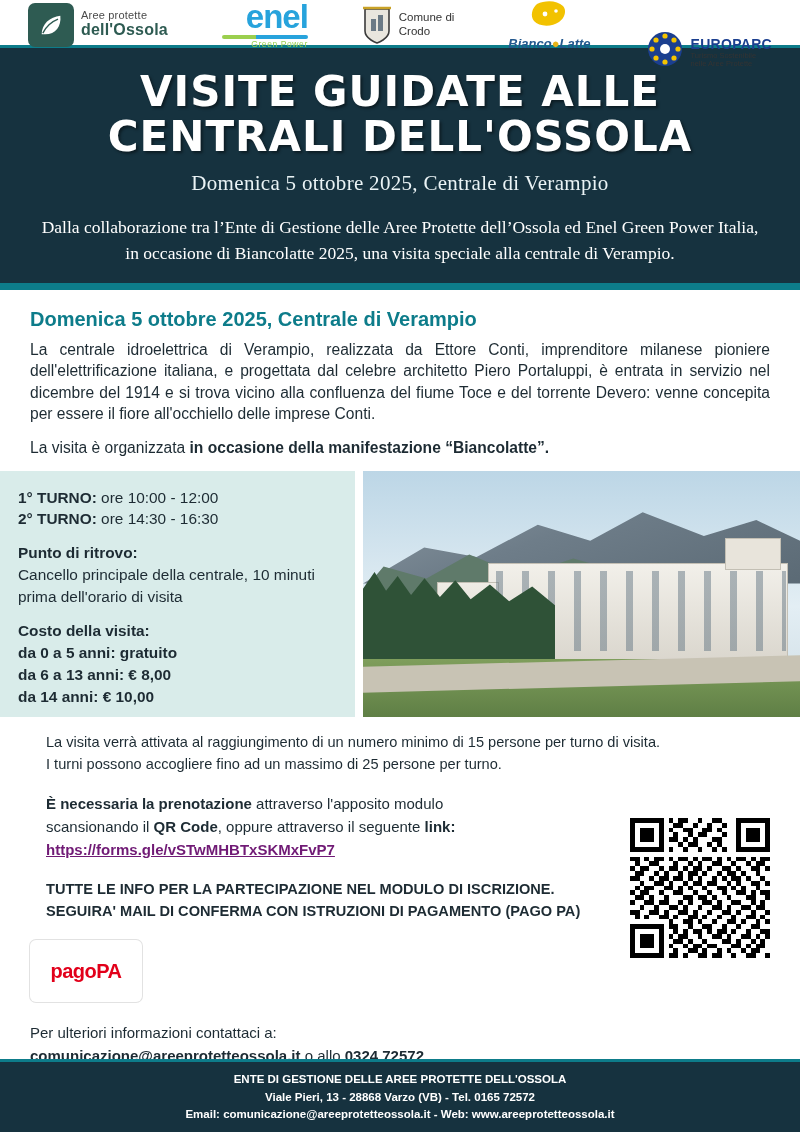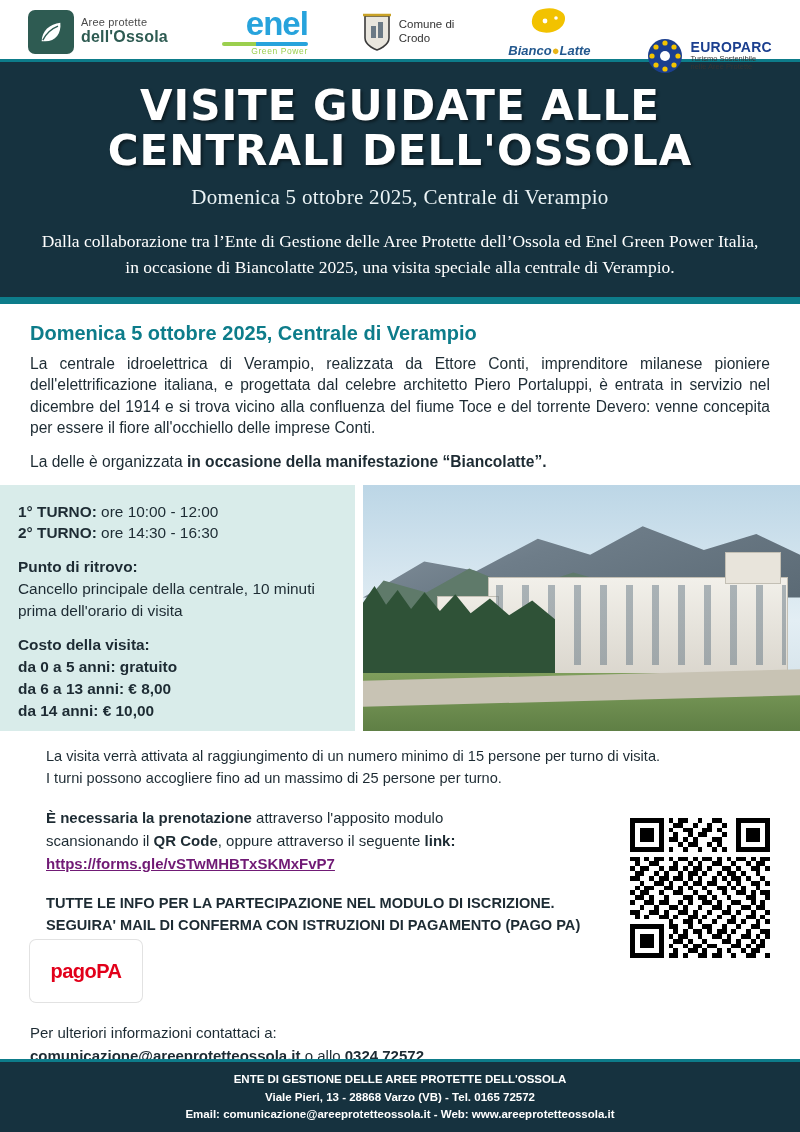--- a/index.html
+++ b/index.html
@@ -8,21 +8,21 @@
     width:800px; height:1132px;
     font-family: "Liberation Sans", sans-serif;
     background:#ffffff;
     color:#1d2b33;
     overflow:hidden;
   }
   .poster { position:relative; width:800px; height:1132px; background:#fff; }
 
   
   .logos {
-    height:59px; display:flex; align-items:center; justify-content:space-between;
+    height:45px; display:flex; align-items:center; justify-content:space-between;
     padding:4px 28px 0 28px; background:#fff;
   }
   .logo { display:flex; align-items:center; gap:6px; }
 
   .logo-ossola { gap:7px; }
   .ossola-mark {
     width:46px; height:44px; border-radius:7px; background:#2e5b52;
     display:flex; align-items:center; justify-content:center;
   }
   .ossola-text { line-height:1.05; }
@@ -35,21 +35,21 @@
   .enel-bar { height:4px; width:86px; margin:2px auto 0 auto;
      background:linear-gradient(90deg,#9bcf4e 0 40%, #27a3dc 40% 100%); border-radius:2px;}
 
   .crodo { display:flex; align-items:center; gap:7px; }
   .crodo-text { font-size:11.5px; color:#333; line-height:1.15; }
 
   .bianco { text-align:center; line-height:1; }
   .bianco-name { font-size:13px; font-weight:bold; color:#23588e; font-style:italic; }
   .bianco-name .dot { color:#e8b417; }
 
-  .europarc { display:flex; align-items:center; gap:6px;margin-top:48px; }
+  .europarc { display:flex; align-items:flex-end; gap:6px;margin-top:48px; }
   .europarc-text { line-height:1.1; }
   .europarc-text .t1 { font-size:14px; font-weight:bold; color:#1b3f8f; letter-spacing:.3px;}
   .europarc-text .t2 { font-size:7.5px; color:#333; }
 
   
   .header {
     background:#16323f; color:#ffffff; padding:22px 30px 16px 30px; text-align:center;
     border-top:3px solid #0d7c8a;
   }
   .title {
@@ -233,21 +233,21 @@
     </div>
     <div class="subtitle">Domenica 5 ottobre 2025, Centrale di Verampio</div>
     <div class="intro">Dalla collaborazione tra l’Ente di Gestione delle Aree Protette dell’Ossola ed Enel Green Power Italia, in occasione di Biancolatte 2025, una visita speciale alla centrale di Verampio.</div>
   </div>
   <div class="teal-rule"></div>
 
   <div class="body">
     <div class="sec-title">Domenica 5 ottobre 2025, Centrale di Verampio</div>
     <div class="para">La centrale idroelettrica di Verampio, realizzata da Ettore Conti, imprenditore milanese pioniere dell'elettrificazione italiana, e progettata dal celebre architetto Piero Portaluppi, è entrata in servizio nel dicembre del 1914 e si trova vicino alla confluenza del fiume Toce e del torrente Devero: venne concepita per essere il fiore all'occhiello delle imprese Conti.</div>
     <div class="para2">
-      <span>La delle è organizzata </span><b>in occasione della manifestazione “Biancolatte”.</b>
+      <span>La visita è organizzata </span><b>in occasione della manifestazione “Biancolatte”.</b>
     </div>
   </div>
 
   <div class="panelrow">
     <div class="info">
       <div><b>1° TURNO:</b><span> ore 10:00 - 12:00</span></div>
       <div><b>2° TURNO:</b><span> ore 14:30 - 16:30</span></div>
       <div class="gap"></div>
       <div><b>Punto di ritrovo:</b></div>
       <div>Cancello principale della centrale, 10 minuti prima dell'orario di visita</div>

